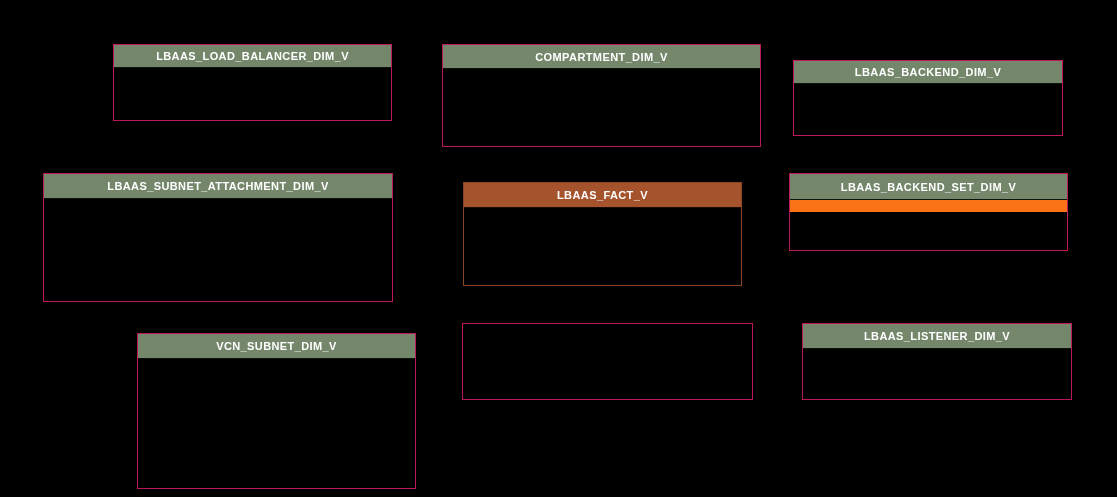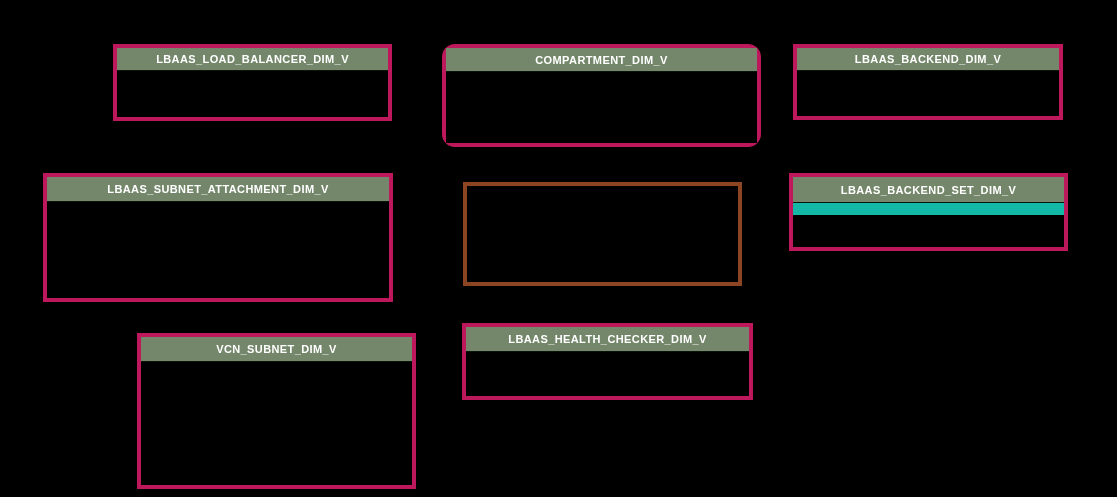--- a/index.html
+++ b/index.html
@@ -11,22 +11,22 @@
     position: relative;
     width: 1117px;
     height: 497px;
     background: #000000;
     overflow: hidden;
     font-family: "Liberation Sans", sans-serif;
   }
   .entity {
     position: absolute;
     box-sizing: border-box;
-    border: 4px solid #be185d;
-    background: #14b8a6;
+    border: 1px solid #be185d;
+    background: #f97316;
     display: flex;
     flex-direction: column;
   }
   .entity-header {
     box-sizing: border-box;
     background: #74876b;
     border-bottom: 1px solid #0a140a;
     color: #ffffff;
     font-size: 11px;
     font-weight: bold;
@@ -46,23 +46,23 @@
     border-color: #8c4523;
   }
   .entity.fact .entity-header {
     background: #a5532c;
     border-bottom-color: #1a0c05;
   }
 
   
   .e1 { left: 113px; top: 44px;  width: 279px; height: 77px;  }
   .e1 .entity-header { height: 23px; }
-  .e2 { left: 442px; top: 44px;  width: 319px; height: 103px; border-radius: 13px; }
+  .e2 { left: 442px; top: 44px;  width: 319px; height: 103px; }
   .e2 .entity-header { height: 24px; }
-  .e3 { left: 793px; top: 44px;  width: 270px; height: 76px;  }
+  .e3 { left: 793px; top: 60px;  width: 270px; height: 76px;  }
   .e3 .entity-header { height: 23px; }
   .e4 { left: 43px;  top: 173px; width: 350px; height: 129px; justify-content: space-between; }
   .e4 .entity-header { height: 25px; }
   .e5 { left: 463px; top: 182px; width: 279px; height: 104px; }
   .e5 .entity-header { height: 25px; }
   .e6 { left: 789px; top: 173px; width: 279px; height: 78px; gap: 12px;  }
   .e6 .entity-header { height: 26px; }
   .e7 { left: 113px; top: 333px; width: 279px; height: 156px; margin-left: 24px; }
   .e7 .entity-header { height: 25px; }
   .e8 { left: 462px; top: 323px; width: 291px; height: 77px;  }
@@ -89,32 +89,36 @@
     <div class="entity-header">LBAAS_BACKEND_DIM_V</div>
     <div class="entity-body"></div>
   </div>
 
   <div class="entity e4">
     <div class="entity-header">LBAAS_SUBNET_ATTACHMENT_DIM_V</div>
     <div class="entity-body"></div>
   </div>
 
   <div class="entity fact e5">
+    <div class="entity-header">LBAAS_FACT_V</div>
     <div class="entity-body"></div>
   </div>
 
   <div class="entity e6">
     <div class="entity-header">LBAAS_BACKEND_SET_DIM_V</div>
     <div class="entity-body"></div>
   </div>
 
   <div class="entity e7">
     <div class="entity-header">VCN_SUBNET_DIM_V</div>
     <div class="entity-body"></div>
   </div>
 
   <div class="entity e8">
-    <div class="entity-header">LBAAS_HEALTH_CHECKER_DIM_V</div>
     <div class="entity-body"></div>
   </div>
 
+  <div class="entity e9">
+    <div class="entity-header">LBAAS_LISTENER_DIM_V</div>
+    <div class="entity-body"></div>
+  </div>
 
 </div>
 
 </body></html>

